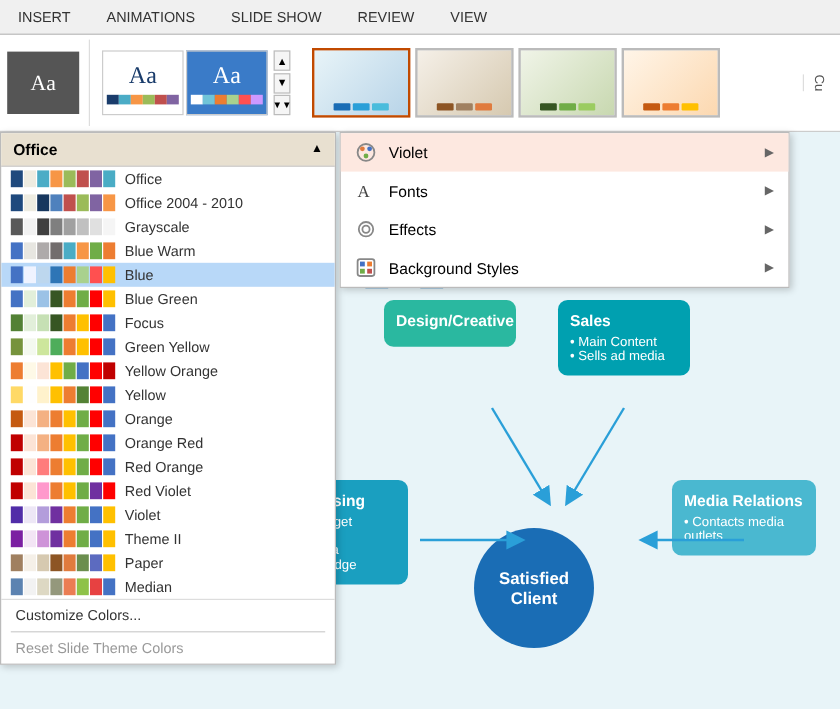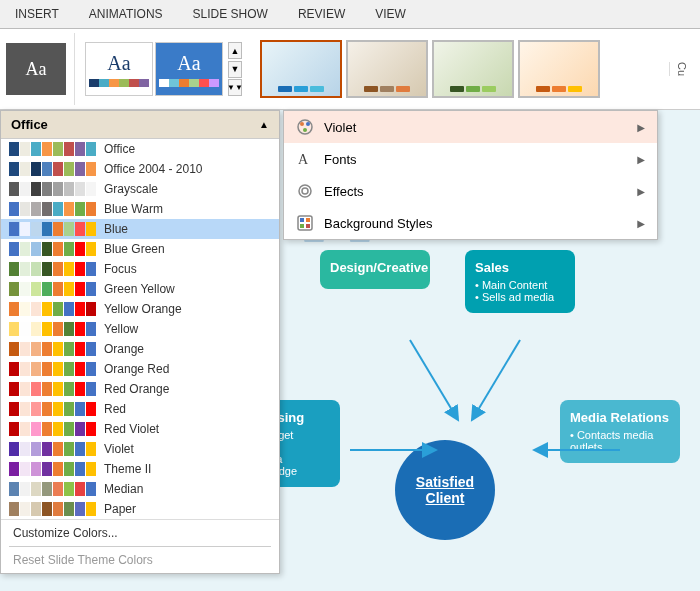--- a/index.html
+++ b/index.html
@@ -49,21 +49,21 @@
     .slide-bg { width: 100%; height: 100%; background: #e8f4f8; position: relative; overflow: hidden; }
 
     .diagram-box { position: absolute; border-radius: 8px; padding: 10px; color: #fff; font-size: 12px; }
     .diagram-box .title { font-weight: bold; font-size: 13px; margin-bottom: 4px; }
     .diagram-box .bullet { font-size: 11px; }
 
     .box-design { background: #2ab8a0; top: 140px; left: 320px; width: 110px; }
     .box-sales { background: #00a0b0; top: 140px; left: 465px; width: 110px; }
     .box-advertising { background: #1a9fc0; top: 290px; left: 240px; width: 100px; }
     .box-media { background: #4ab8d0; top: 290px; left: 560px; width: 120px; }
-    .box-center { background: #1a6db5; top: 330px; left: 395px; width: 100px; height: 100px; border-radius: 50%; display: flex; align-items: center; justify-content: center; flex-direction: column; text-decoration: underline; }
+    .box-center { background: #1a6db5; top: 330px; left: 395px; width: 100px; height: 100px; border-radius: 50%; display: flex; align-items: center; justify-content: center; flex-direction: column; }
 
     
     .colors-list::-webkit-scrollbar { width: 8px; }
     .colors-list::-webkit-scrollbar-track { background: #f1f1f1; }
     .colors-list::-webkit-scrollbar-thumb { background: #c1c1c1; }
   </style>
 </head>
 <body>
 
 <div class="ribbon">
@@ -376,33 +376,20 @@
             <div class="swatch" style="background: rgb(112, 173, 71);"></div>
             <div class="swatch" style="background: rgb(255, 0, 0);"></div>
             <div class="swatch" style="background: rgb(68, 114, 196);"></div>
           </div>
           <span class="item-label">Red Orange</span>
         </div>
         <div class="colors-list-item">
           <div class="color-swatches">
             <div class="swatch" style="background: rgb(192, 0, 0);"></div>
             <div class="swatch" style="background: rgb(252, 228, 214);"></div>
-            <div class="swatch" style="background: rgb(255, 153, 153);"></div>
-            <div class="swatch" style="background: rgb(237, 125, 49);"></div>
-            <div class="swatch" style="background: rgb(255, 192, 0);"></div>
-            <div class="swatch" style="background: rgb(112, 173, 71);"></div>
-            <div class="swatch" style="background: rgb(68, 114, 196);"></div>
-            <div class="swatch" style="background: rgb(255, 0, 0);"></div>
-          </div>
-          <span class="item-label">Red</span>
-        </div>
-        <div class="colors-list-item">
-          <div class="color-swatches">
-            <div class="swatch" style="background: rgb(192, 0, 0);"></div>
-            <div class="swatch" style="background: rgb(252, 228, 214);"></div>
             <div class="swatch" style="background: rgb(255, 153, 204);"></div>
             <div class="swatch" style="background: rgb(237, 125, 49);"></div>
             <div class="swatch" style="background: rgb(255, 192, 0);"></div>
             <div class="swatch" style="background: rgb(112, 173, 71);"></div>
             <div class="swatch" style="background: rgb(112, 48, 160);"></div>
             <div class="swatch" style="background: rgb(255, 0, 0);"></div>
           </div>
           <span class="item-label">Red Violet</span>
         </div>
         <div class="colors-list-item">
@@ -423,46 +410,46 @@
             <div class="swatch" style="background: rgb(123, 31, 162);"></div>
             <div class="swatch" style="background: rgb(243, 229, 245);"></div>
             <div class="swatch" style="background: rgb(206, 147, 216);"></div>
             <div class="swatch" style="background: rgb(112, 48, 160);"></div>
             <div class="swatch" style="background: rgb(237, 125, 49);"></div>
             <div class="swatch" style="background: rgb(112, 173, 71);"></div>
             <div class="swatch" style="background: rgb(68, 114, 196);"></div>
             <div class="swatch" style="background: rgb(255, 192, 0);"></div>
           </div>
           <span class="item-label">Theme II</span>
+        </div>
+        <div class="colors-list-item">
+          <div class="color-swatches">
+            <div class="swatch" style="background: rgb(160, 128, 96);"></div>
+            <div class="swatch" style="background: rgb(245, 240, 232);"></div>
+            <div class="swatch" style="background: rgb(214, 201, 176);"></div>
+            <div class="swatch" style="background: rgb(141, 85, 36);"></div>
+            <div class="swatch" style="background: rgb(224, 123, 62);"></div>
+            <div class="swatch" style="background: rgb(107, 142, 78);"></div>
+            <div class="swatch" style="background: rgb(92, 107, 192);"></div>
+            <div class="swatch" style="background: rgb(255, 192, 0);"></div>
+          </div>
+          <span class="item-label">Paper</span>
         </div>
         <div class="colors-list-item">
           <div class="color-swatches">
             <div class="swatch" style="background: rgb(92, 131, 177);"></div>
             <div class="swatch" style="background: rgb(242, 242, 242);"></div>
             <div class="swatch" style="background: rgb(221, 216, 195);"></div>
             <div class="swatch" style="background: rgb(148, 152, 124);"></div>
             <div class="swatch" style="background: rgb(235, 125, 83);"></div>
             <div class="swatch" style="background: rgb(142, 194, 72);"></div>
             <div class="swatch" style="background: rgb(231, 65, 65);"></div>
             <div class="swatch" style="background: rgb(68, 114, 196);"></div>
           </div>
           <span class="item-label">Median</span>
-        </div>
-        <div class="colors-list-item">
-          <div class="color-swatches">
-            <div class="swatch" style="background: rgb(160, 128, 96);"></div>
-            <div class="swatch" style="background: rgb(245, 240, 232);"></div>
-            <div class="swatch" style="background: rgb(214, 201, 176);"></div>
-            <div class="swatch" style="background: rgb(141, 85, 36);"></div>
-            <div class="swatch" style="background: rgb(224, 123, 62);"></div>
-            <div class="swatch" style="background: rgb(107, 142, 78);"></div>
-            <div class="swatch" style="background: rgb(92, 107, 192);"></div>
-            <div class="swatch" style="background: rgb(255, 192, 0);"></div>
-          </div>
-          <span class="item-label">Paper</span>
         </div>
       </div>
     <div class="dropdown-footer">
       <a class="dropdown-footer-btn">Customize Colors...</a>
       <hr class="dropdown-footer-separator">
       <a class="dropdown-footer-btn" style="color:#999;">Reset Slide Theme Colors</a>
 
     </div>
   </div>
 

